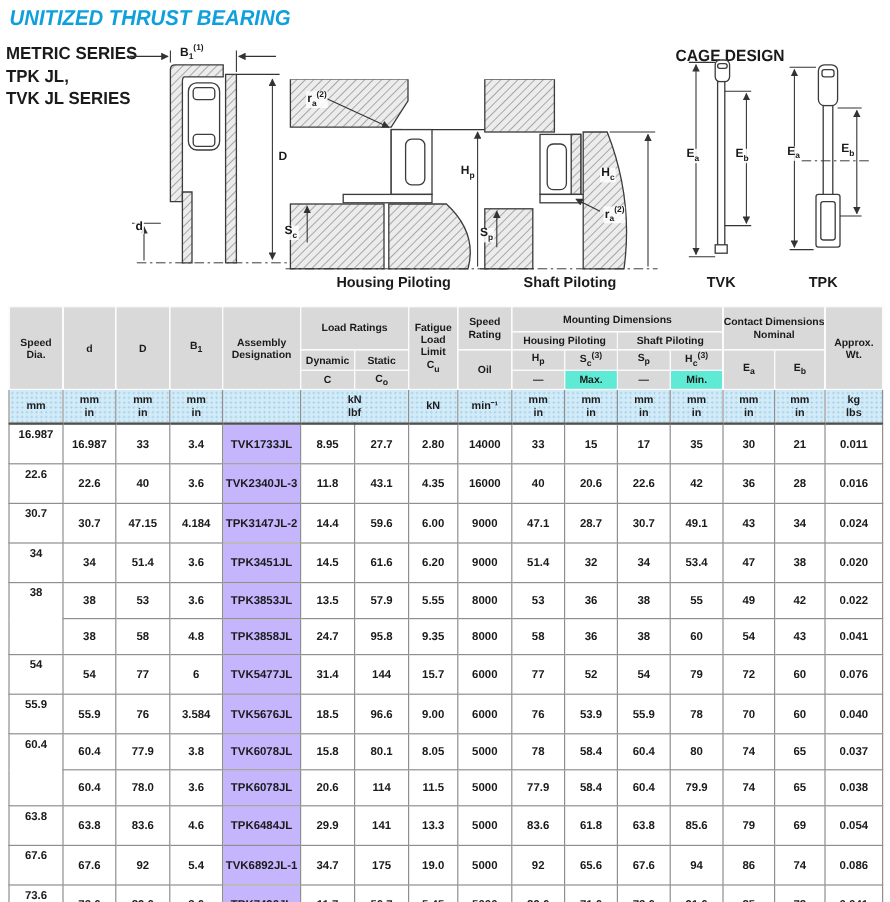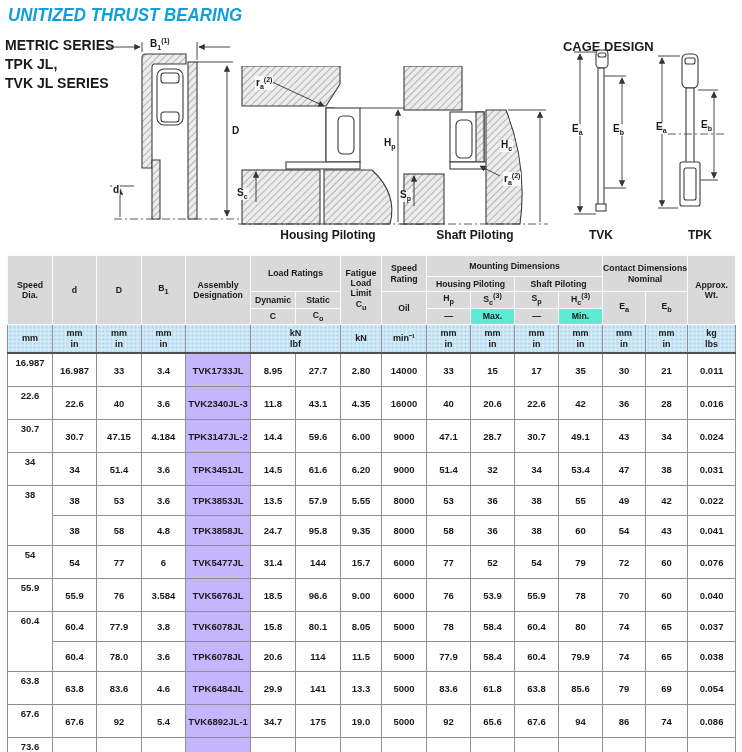--- a/index.html
+++ b/index.html
@@ -139,21 +139,21 @@
   <span class="dlabel" style="left:503px;top:172px">r<sub>a</sub><sup>(2)</sup></span>
   <span class="dlabel" style="left:399px;top:190px">S<sub>p</sub></span>
   <span class="dlabel" style="left:571px;top:124px">E<sub>a</sub></span>
   <span class="dlabel" style="left:612px;top:124px">E<sub>b</sub></span>
   <span class="dlabel" style="left:655px;top:122px">E<sub>a</sub></span>
   <span class="dlabel" style="left:700px;top:120px">E<sub>b</sub></span>
 
   <div class="caption" style="left:226px;width:204px">Housing Piloting</div>
   <div class="caption" style="left:396px;width:158px">Shaft Piloting</div>
   <div class="caption" style="left:564px;width:74px">TVK</div>
-  <div class="caption" style="left:658px;width:84px">TPK</div>
+  <div class="caption" style="left:644px;width:84px">TPK</div>
 </div>
 
 <table>
   <colgroup>
     <col style="width:45px">
       <col style="width:44px">
       <col style="width:45px">
       <col style="width:44px">
     <col style="width:65px">
       <col style="width:45px">
@@ -305,21 +305,21 @@
         <td>14.5</td>
         <td>61.6</td>
         <td>6.20</td>
         <td>9000</td>
         <td>51.4</td>
         <td>32</td>
         <td>34</td>
         <td>53.4</td>
         <td>47</td>
         <td>38</td>
-        <td>0.031</td>
+        <td>0.020</td>
       </tr>
       <tr class="group">
         <td class="shaft" rowspan="2">38</td>
         <td>38</td>
         <td>53</td>
         <td>3.6</td>
         <td class="asm">TPK3853JL</td>
         <td>13.5</td>
         <td>57.9</td>
         <td>5.55</td>

